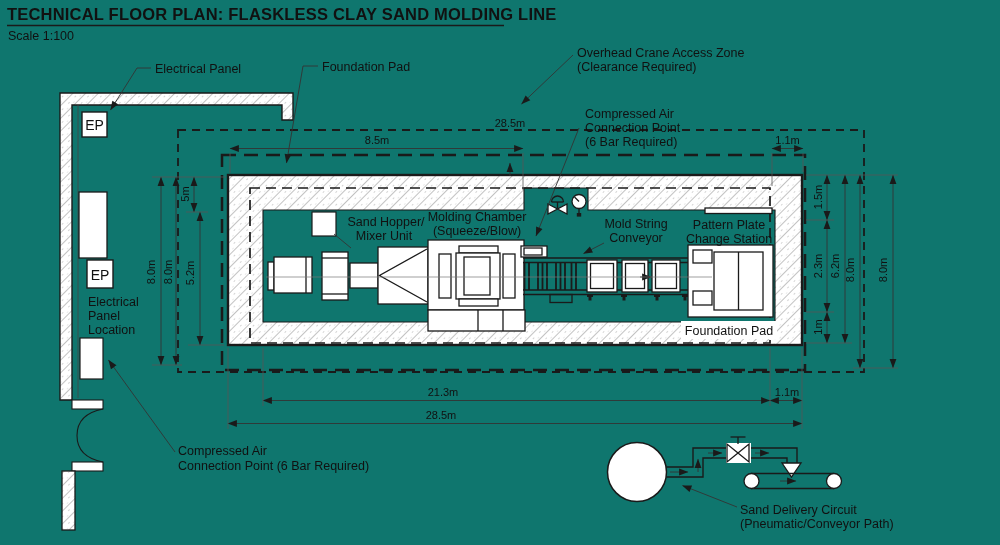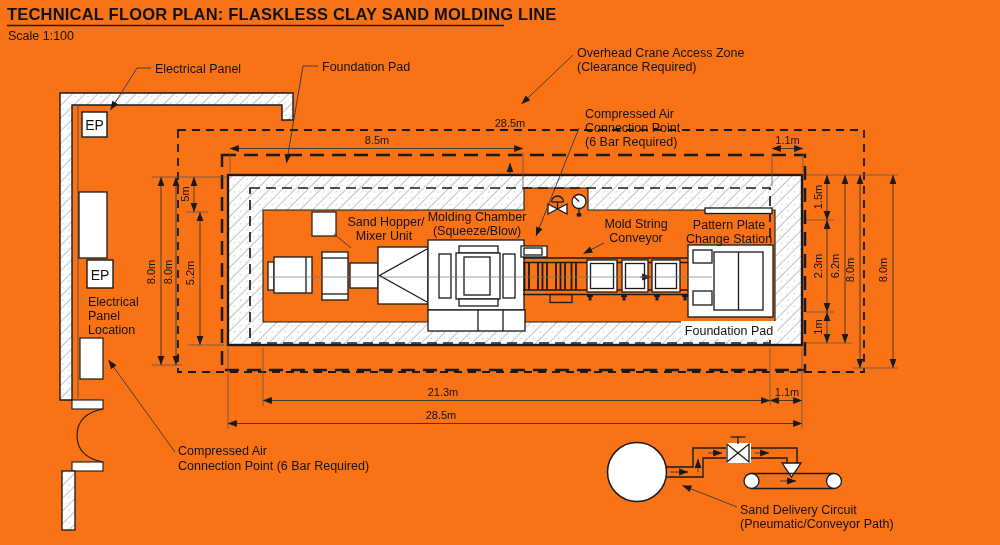--- a/index.html
+++ b/index.html
@@ -1,16 +1,16 @@
 <!DOCTYPE html>
 <html><head>
 <meta charset="utf-8">
 <style>
   html,body{margin:0;padding:0;background:#f7f7f7;}
-  #stage{width:1000px;height:545px;background:#f97316;position:relative;overflow:hidden;}
+  #stage{width:1000px;height:545px;background:#0f766e;position:relative;overflow:hidden;}
   svg{display:block;}
   text{fill:#111;}
   .title{font:600 16.5px "Liberation Sans",sans-serif;letter-spacing:.2px;}
   .scale{font:12.5px "Liberation Sans",sans-serif;}
   .lbl{font:12.5px "Liberation Sans",sans-serif;}
   .dim{font:11px "Liberation Sans",sans-serif;}
   .ep{font:14px "Liberation Sans",sans-serif;}
   .thin{stroke:#333;stroke-width:.9;fill:none;}
   .ext{stroke:#555;stroke-width:.8;fill:none;}
   .ink{stroke:#1a1a1a;fill:none;}

